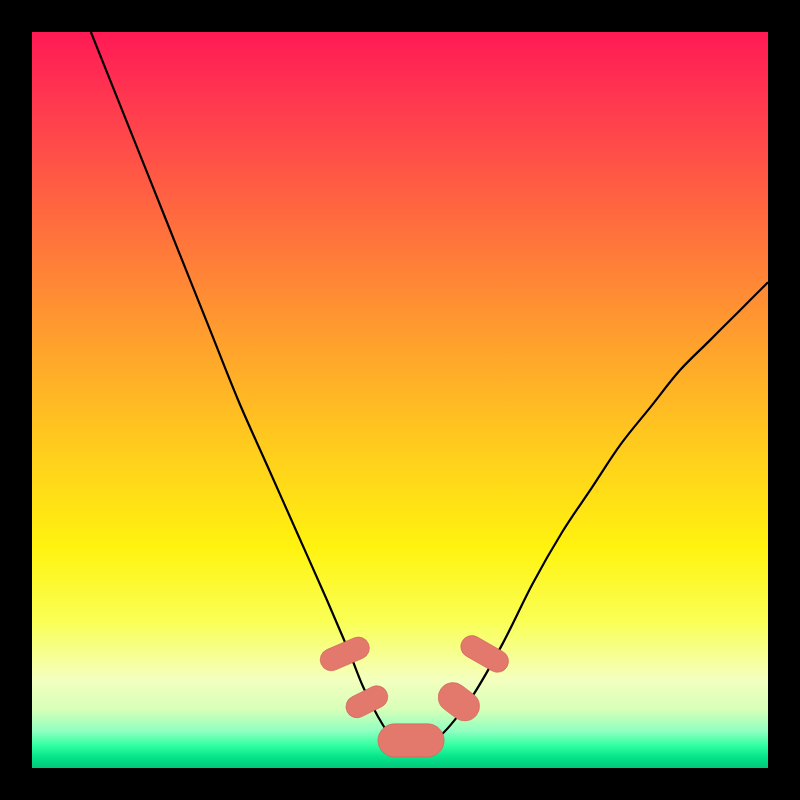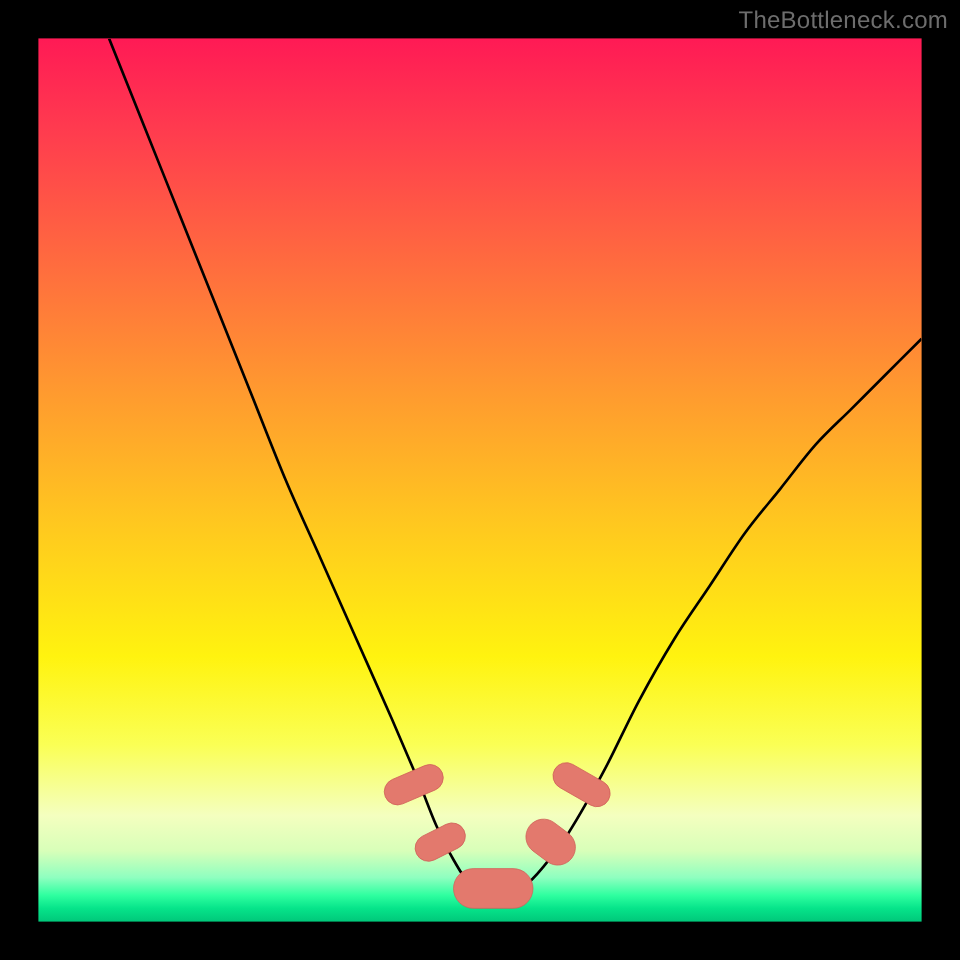--- a/index.html
+++ b/index.html
@@ -81,14 +81,13 @@
       <g>
           <rect x="301.76" y="596.1600000000001" width="22.079999999999984" height="51.520000000000095" rx="11.039999999999992" ry="11.039999999999992" class="marker" transform="rotate(66.80140948635183 312.79999999999995 621.9200000000001)"></rect>
           <rect x="323.84000000000003" y="647.6800000000001" width="22.079999999999984" height="44.15999999999997" rx="11.039999999999992" ry="11.039999999999992" class="marker" transform="rotate(63.434948822922095 334.88 669.76)"></rect>
           <rect x="345.91999999999996" y="691.8400000000001" width="66.24000000000007" height="33.120000000000005" rx="16.560000000000002" ry="16.560000000000002" class="marker" transform="rotate(0 379.03999999999996 708.4000000000001)"></rect>
           <rect x="412.16" y="647.6800000000001" width="29.43999999999994" height="44.15999999999997" rx="14.71999999999997" ry="14.71999999999997" class="marker" transform="rotate(-53.13010235415606 426.88 669.76)"></rect>
           <rect x="441.59999999999997" y="596.1600000000001" width="22.08000000000004" height="51.520000000000095" rx="11.04000000000002" ry="11.04000000000002" class="marker" transform="rotate(-60.255118703057725 452.64 621.9200000000001)"></rect>
         </g>
     </svg>
 
   </div>
-  <div class="watermark">TheBottleneck.com</div>
 </div>
 
 </body></html>

